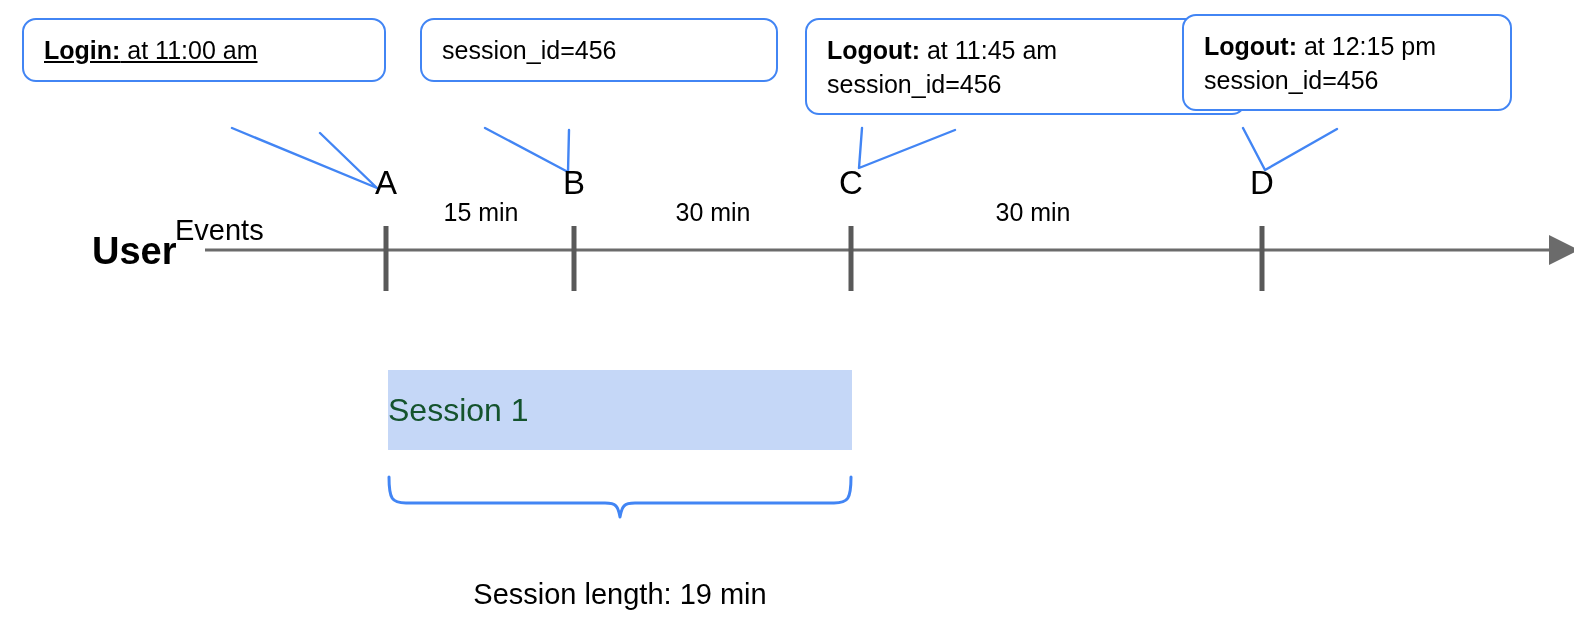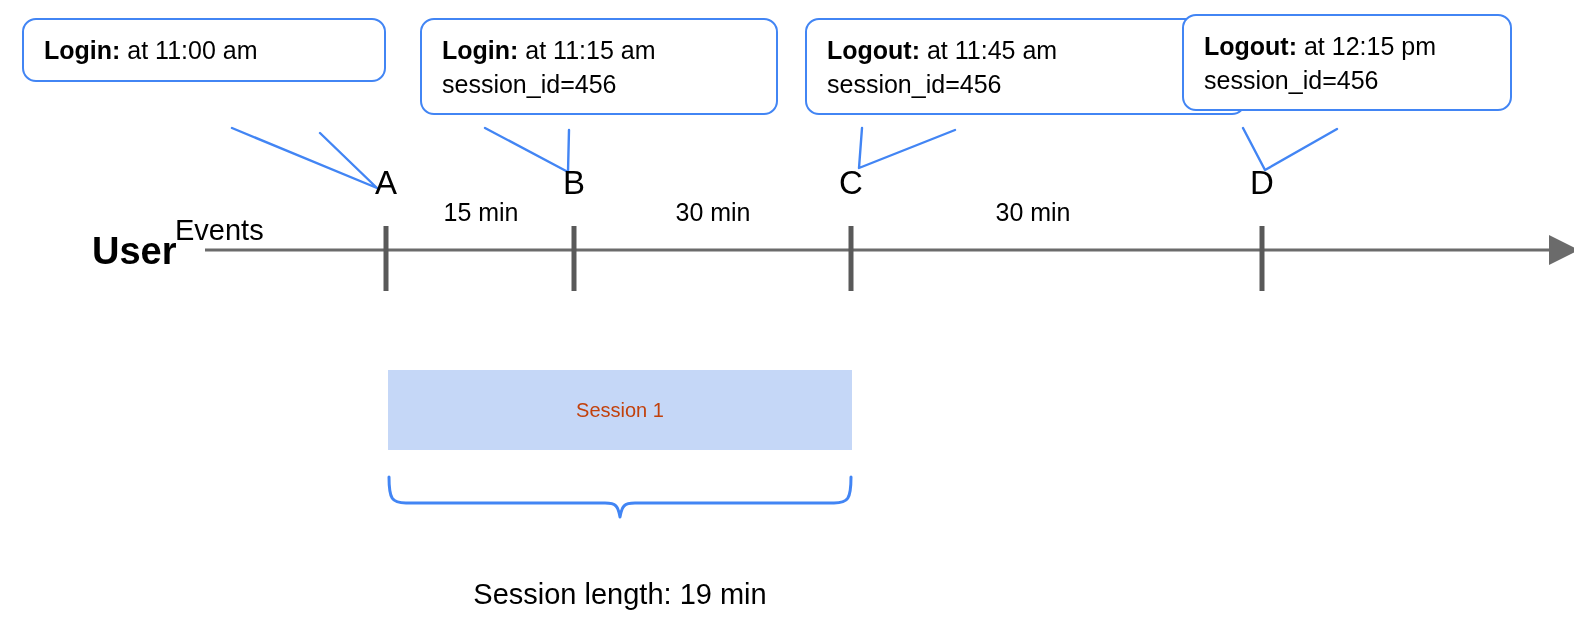--- a/index.html
+++ b/index.html
@@ -85,23 +85,23 @@
     transform: translateX(-50%);
     white-space: nowrap;
     z-index: 4;
   }
 
   
   .session-bar {
     position: absolute;
     display: flex;
     align-items: center;
-    justify-content: center;
-    font-size: 20px;
-    color: #c2410c;
+    justify-content: flex-start;
+    font-size: 32px;
+    color: #14532d;
     z-index: 3;
   }
 
   .caption {
     position: absolute;
     font-size: 29px;
     color: #000000;
     text-align: center;
     transform: translateX(-50%);
     white-space: nowrap;
@@ -137,26 +137,25 @@
 
     <path d="M 389 477
              C 389 499, 392 503, 406 503
              L 605 503
              C 616 503, 618 506, 620 517
              C 622 506, 624 503, 635 503
              L 834 503
              C 848 503, 851 499, 851 477" fill="none" stroke="#4285f4" stroke-width="3" stroke-linecap="round" stroke-linejoin="round"></path>
   </svg>
 
-  <div class="callout" style="left:22px; top:18px; width:364px;">
+  <div class="callout" style="left:22px; top:18px; width:364px;text-decoration:underline;">
     <span class="ln"><span class="lbl">Login:</span><span> at 11:00 am</span></span>
   </div>
 
   <div class="callout" style="left:420px; top:18px; width:358px;">
-    <span class="ln"><span class="lbl">Login:</span><span> at 11:15 am</span></span>
     <span class="ln">session_id=456</span>
   </div>
 
   <div class="callout" style="left:805px; top:18px; width:441px;">
     <span class="ln"><span class="lbl">Logout:</span><span> at 11:45 am</span></span>
     <span class="ln">session_id=456</span>
   </div>
 
   <div class="callout" style="left:1182px; top:14px; width:330px;">
     <span class="ln"><span class="lbl">Logout:</span><span> at 12:15 pm</span></span>

